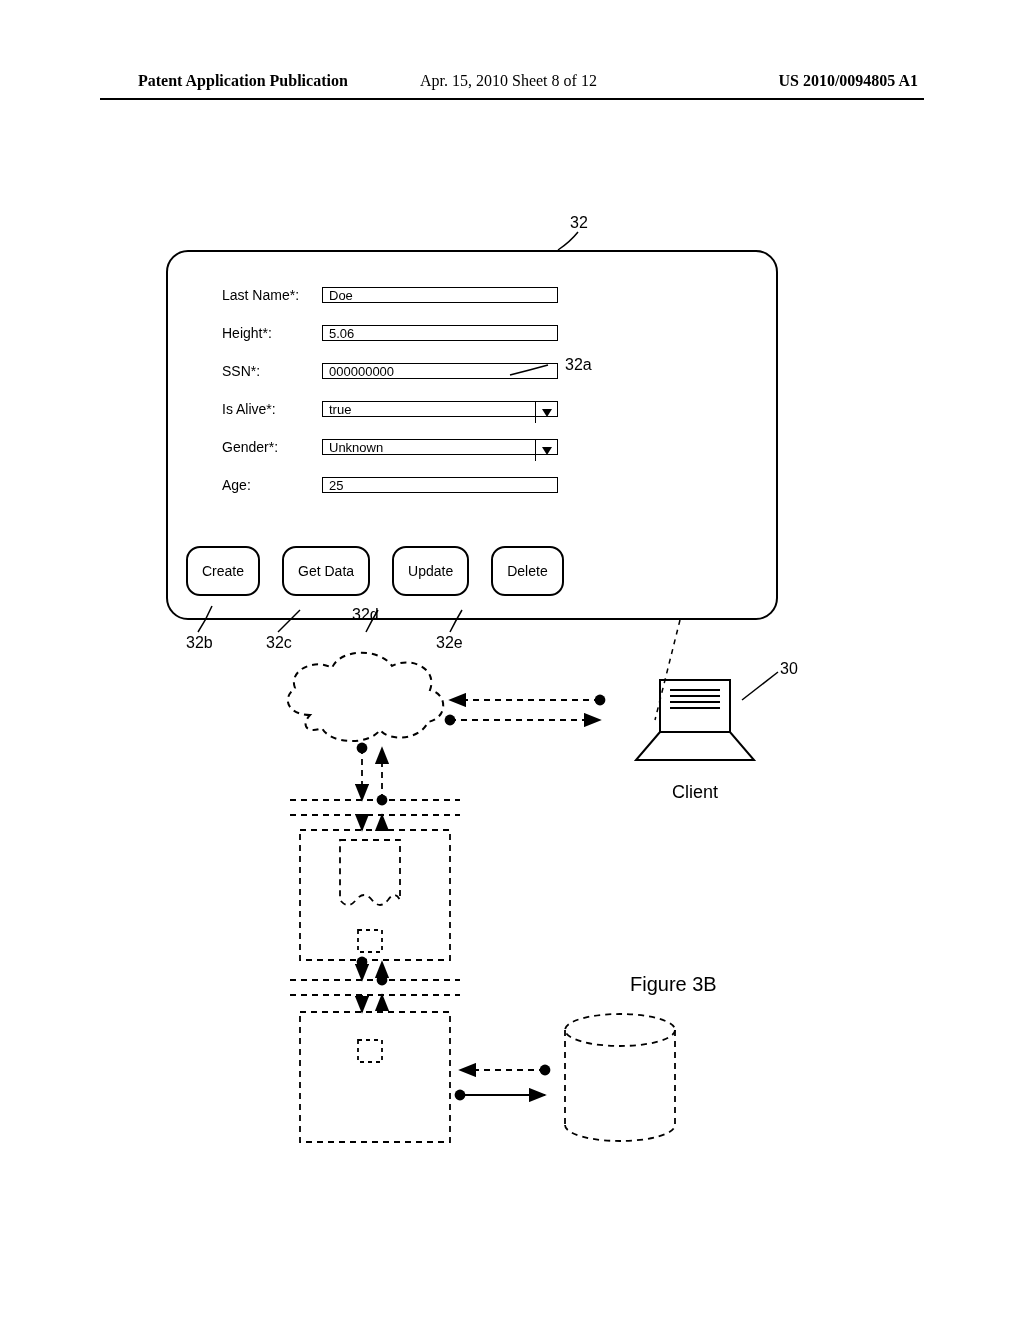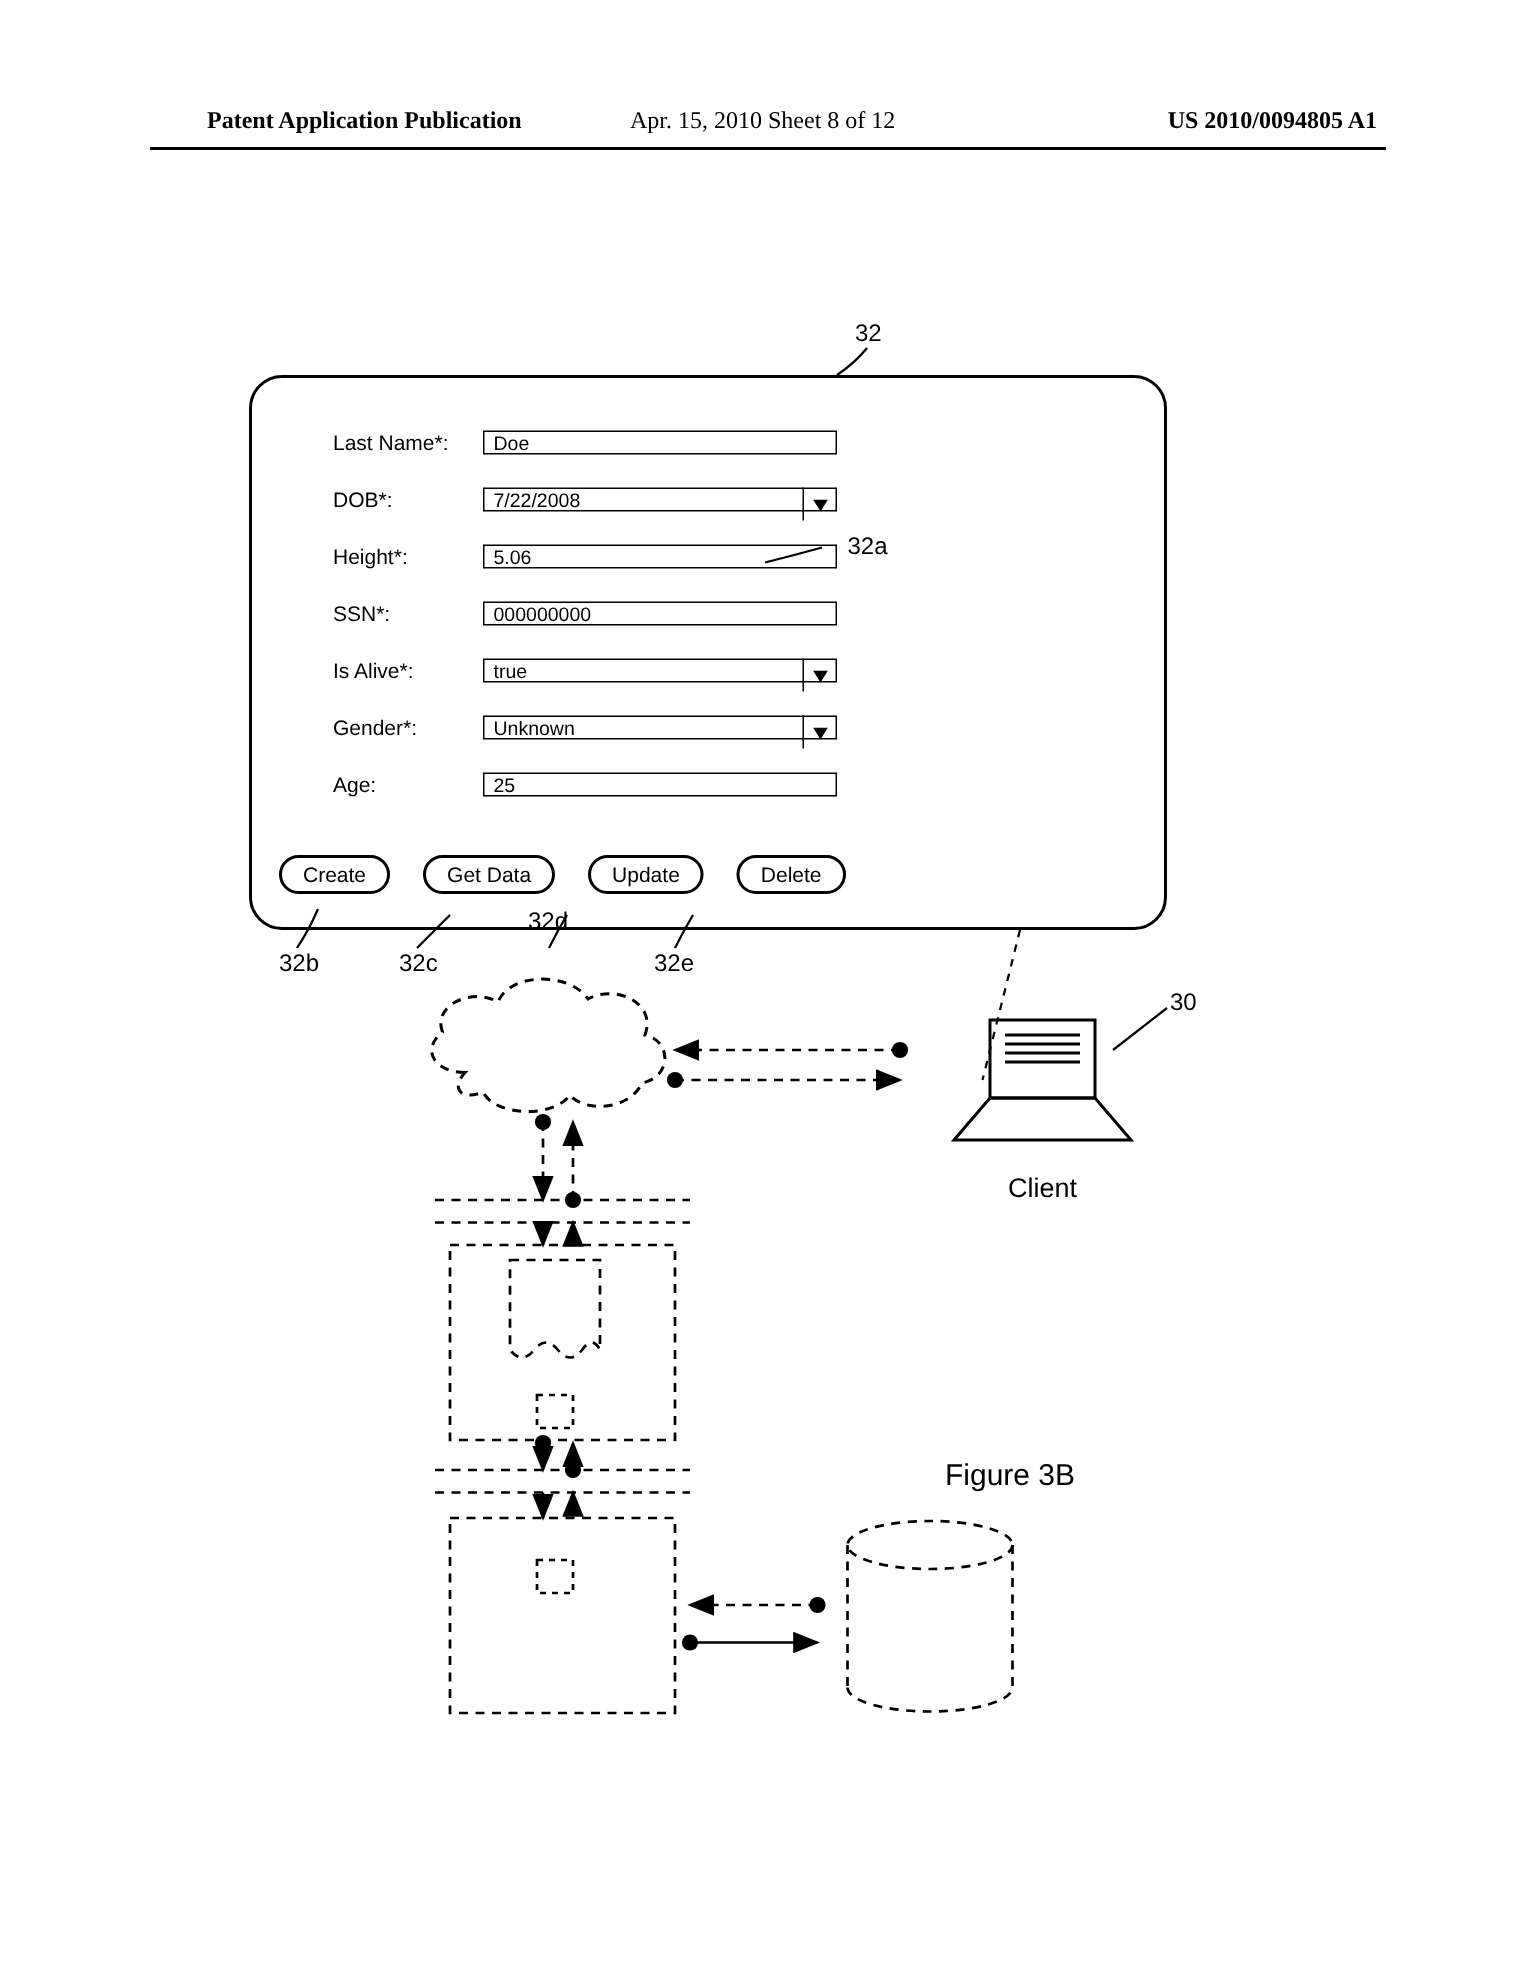--- a/index.html
+++ b/index.html
@@ -16,21 +16,21 @@
   
   .panel { position: absolute; left: 166px; top: 250px; width: 612px; height: 370px; border: 2.5px solid #000; border-radius: 22px; }
   .form  { position: absolute; left: 18px; top: 24px; margin-left: 36px; }
   .row   { display: flex; align-items: center; height: 38px; }
   .lbl   { width: 100px; font-size: 14px; }
   .fld   { position: relative; width: 236px; height: 16px; border: 1.5px solid #000; display: flex; align-items: center; padding: 0 6px; font-size: 13px; }
   .fld .dd { position: absolute; right: 0; top: -1px; width: 22px; height: 22px; border-left: 1.5px solid #000; display: flex; align-items: center; justify-content: center; }
   .dd svg { width: 10px; height: 8px; }
 
   .btns { position: absolute; left: 18px; bottom: 22px; display: flex; gap: 22px; }
-  .btn { border: 2px solid #000; border-radius: 14px; padding: 3px 14px; font-size: 14px; background: #fff; }
+  .btn { border: 2px solid #000; border-radius: 14px; padding: 15px 14px; font-size: 14px; background: #fff; }
 
   
   .ref { position: absolute; font-size: 16px; }
   .svg-layer { position: absolute; left: 0; top: 0; width: 1024px; height: 1320px; pointer-events: none; }
 
   
   .client-lbl { position: absolute; left: 672px; top: 782px; font-size: 18px; }
   .fig-lbl    { position: absolute; left: 630px; top: 973px; font-size: 20px; }
 </style>
 </head>
@@ -48,31 +48,20 @@
   <div class="panel">
     <div class="form">
 
       <div class="row">
         <div class="lbl">Last Name*:</div>
         <div class="fld">
             <span>Doe</span>
           </div>
       </div>
 
-      <div class="row">
-        <div class="lbl">DOB*:</div>
-        <div class="fld">
-          <span>7/22/2008</span>
-          <div class="dd">
-              <span><svg viewBox="0 0 10 8">
-                  <polygon points="0,0 10,0 5,8" fill="#000"></polygon>
-                </svg></span>
-            </div>
-        </div>
-      </div>
 
       <div class="row">
         <div class="lbl">Height*:</div>
         <div class="fld">
             <span>5.06</span>
           </div>
       </div>
 
       <div class="row">
         <div class="lbl">SSN*:</div>

